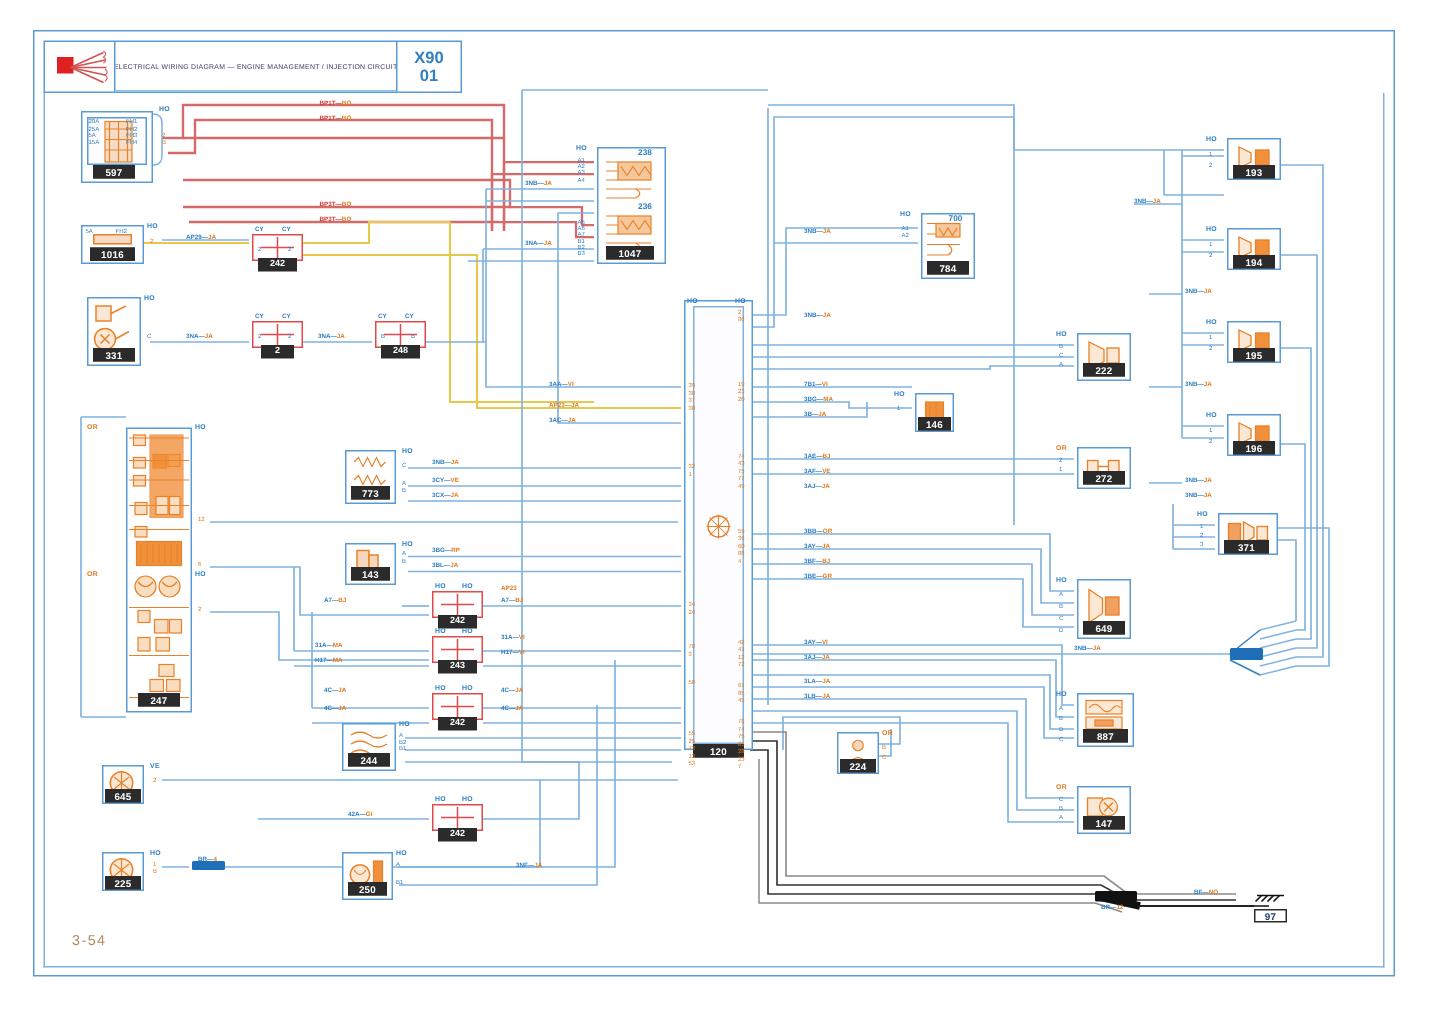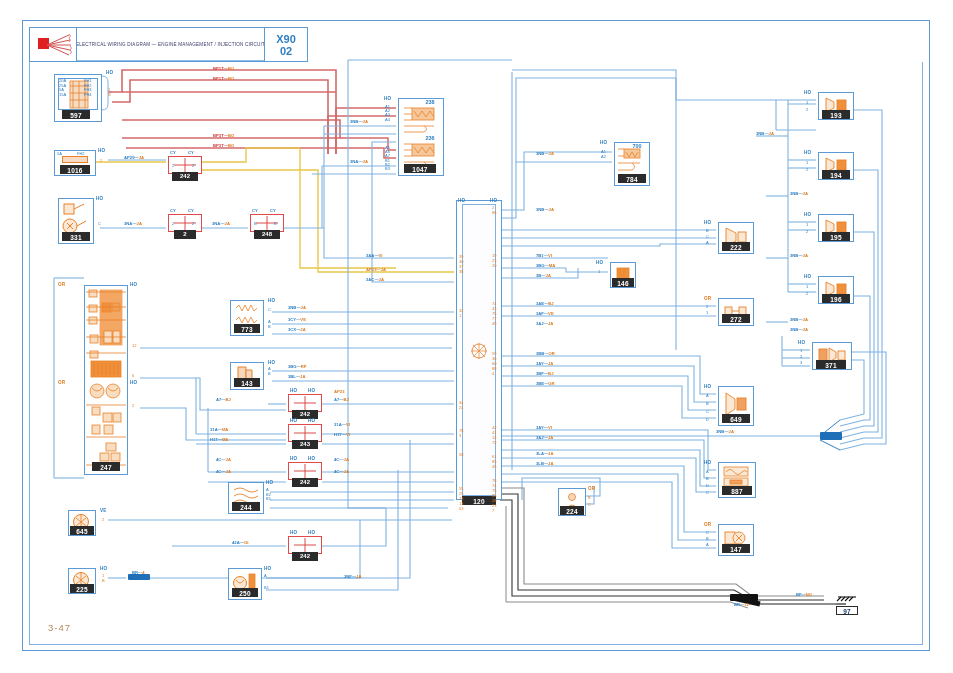--- a/index.html
+++ b/index.html
@@ -113,24 +113,24 @@
         </g>
         <g stroke="#d45050" stroke-width=".7" fill="none">
           <path d="M22 2 q3 2 0 4 q3 2 0 4"></path>
           <path d="M23 14 q3 2 0 4 q3 2 0 4"></path>
         </g>
       </svg>
     </div>
     <div class="tb-title">ELECTRICAL WIRING DIAGRAM — ENGINE MANAGEMENT / INJECTION CIRCUIT</div>
     <div class="tb-code">
       <span>X90</span>
-      <span>02</span>
+      <span>01</span>
     </div>
   </div>
-  <div class="pagenum">3-47</div>
+  <div class="pagenum">3-54</div>
 
   <svg class="layer">
     <g fill="none" stroke-width="1.1">
 
       <g stroke="#d46a6a" stroke-width="1.6">
         <path d="M112 92 L122 92 L122 70 L336 70 L336 154"></path>
         <path d="M112 102 L130 102 L130 80 L328 80 L328 154"></path>
         <path d="M108 92 L112 92"></path>
         <path d="M122 92 L336 92"></path>
       </g>

